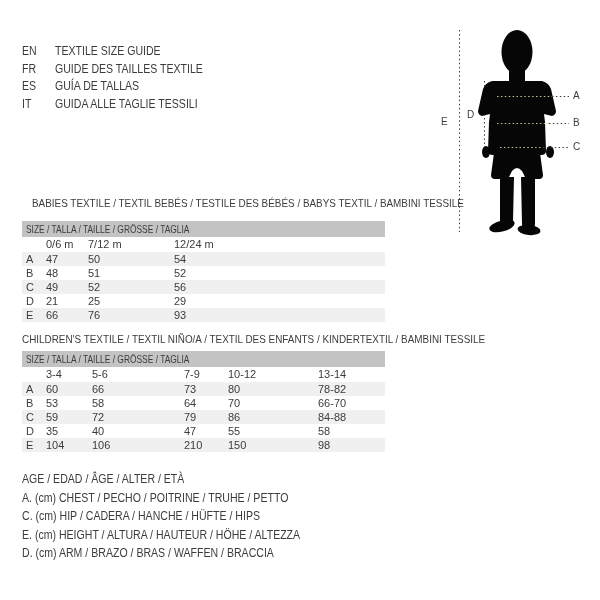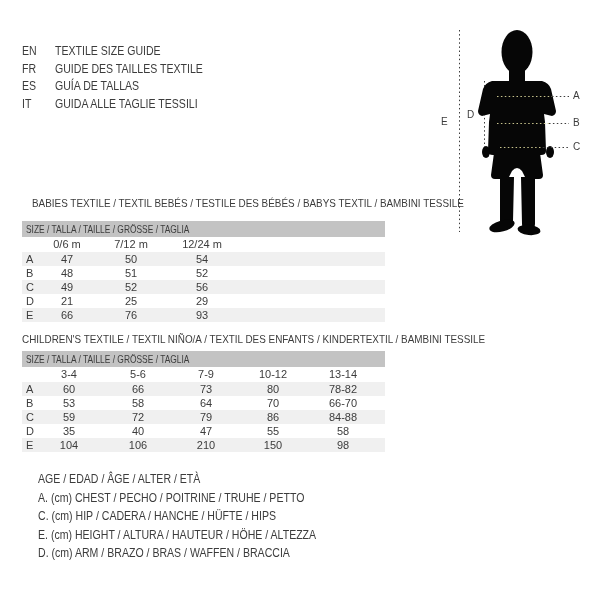--- a/index.html
+++ b/index.html
@@ -30,27 +30,27 @@
   .title-babies{top:196px;padding-left:10px;}
   .title-children{top:332px;}
 
   .table{position:absolute;left:22px;width:363px;font-size:11px;}
   .table-babies{top:221px;}
   .table-children{top:351px;}
   .thead{height:16px;line-height:16px;background:#c3c3c3;padding-left:4px;font-size:10.5px;}
   .cols-row{display:grid;height:15px;line-height:15px;}
   .row{display:grid;height:14px;line-height:14px;}
   .row.alt{background:#f0f0f0;}
-  .cell{text-align:center;overflow:visible;}
+  .cell{overflow:visible;}
   .label-cell{text-align:left;padding-left:4px;}
   .grid-b{grid-template-columns:24px 42px 86px 56px;}
   .grid-c{grid-template-columns:24px 46px 92px 44px 90px 50px;}
 
   
-  .legend{position:absolute;left:38px;top:470px;font-size:12px;line-height:18.6px;}
+  .legend{position:absolute;left:22px;top:470px;font-size:12px;line-height:18.6px;}
   .legend-line{white-space:nowrap;}
 </style>
 </head>
 <body>
 
 <div class="canvas">
 
   <div class="lang-block">
       <div class="lang-row">
         <div class="lang-code"><span class="cond">EN</span></div>

